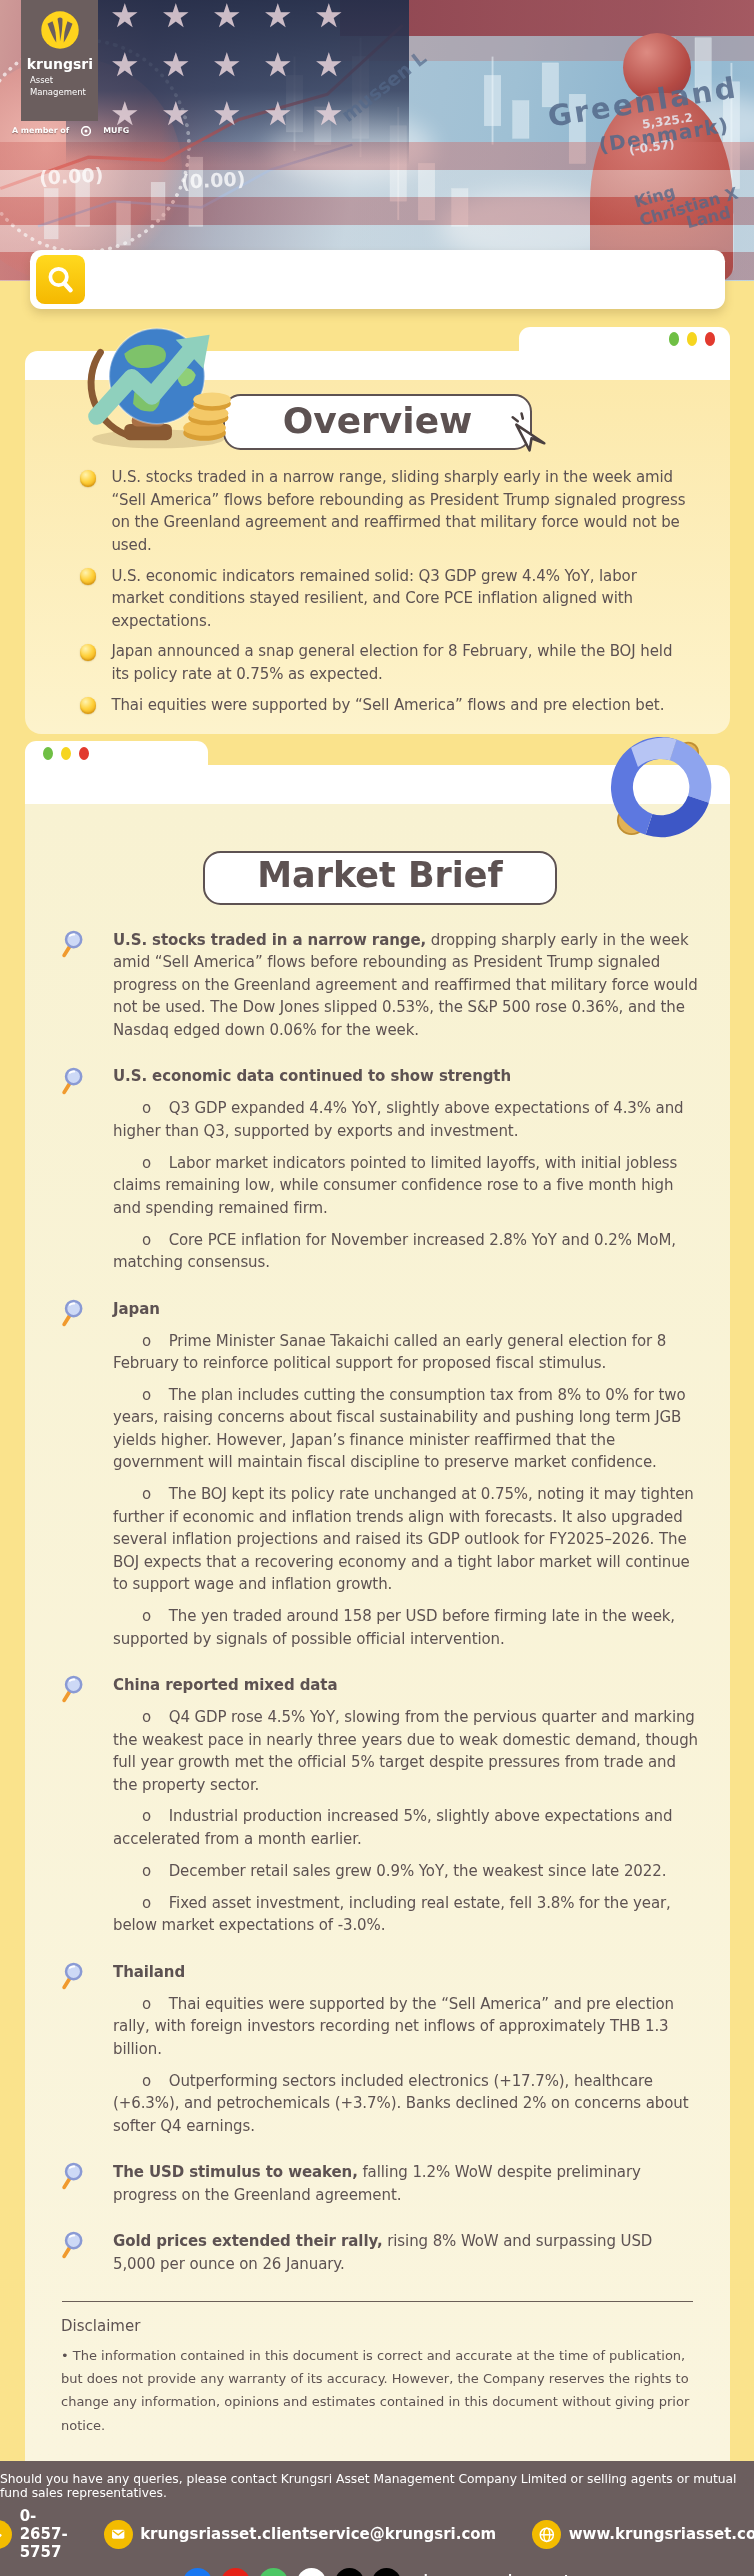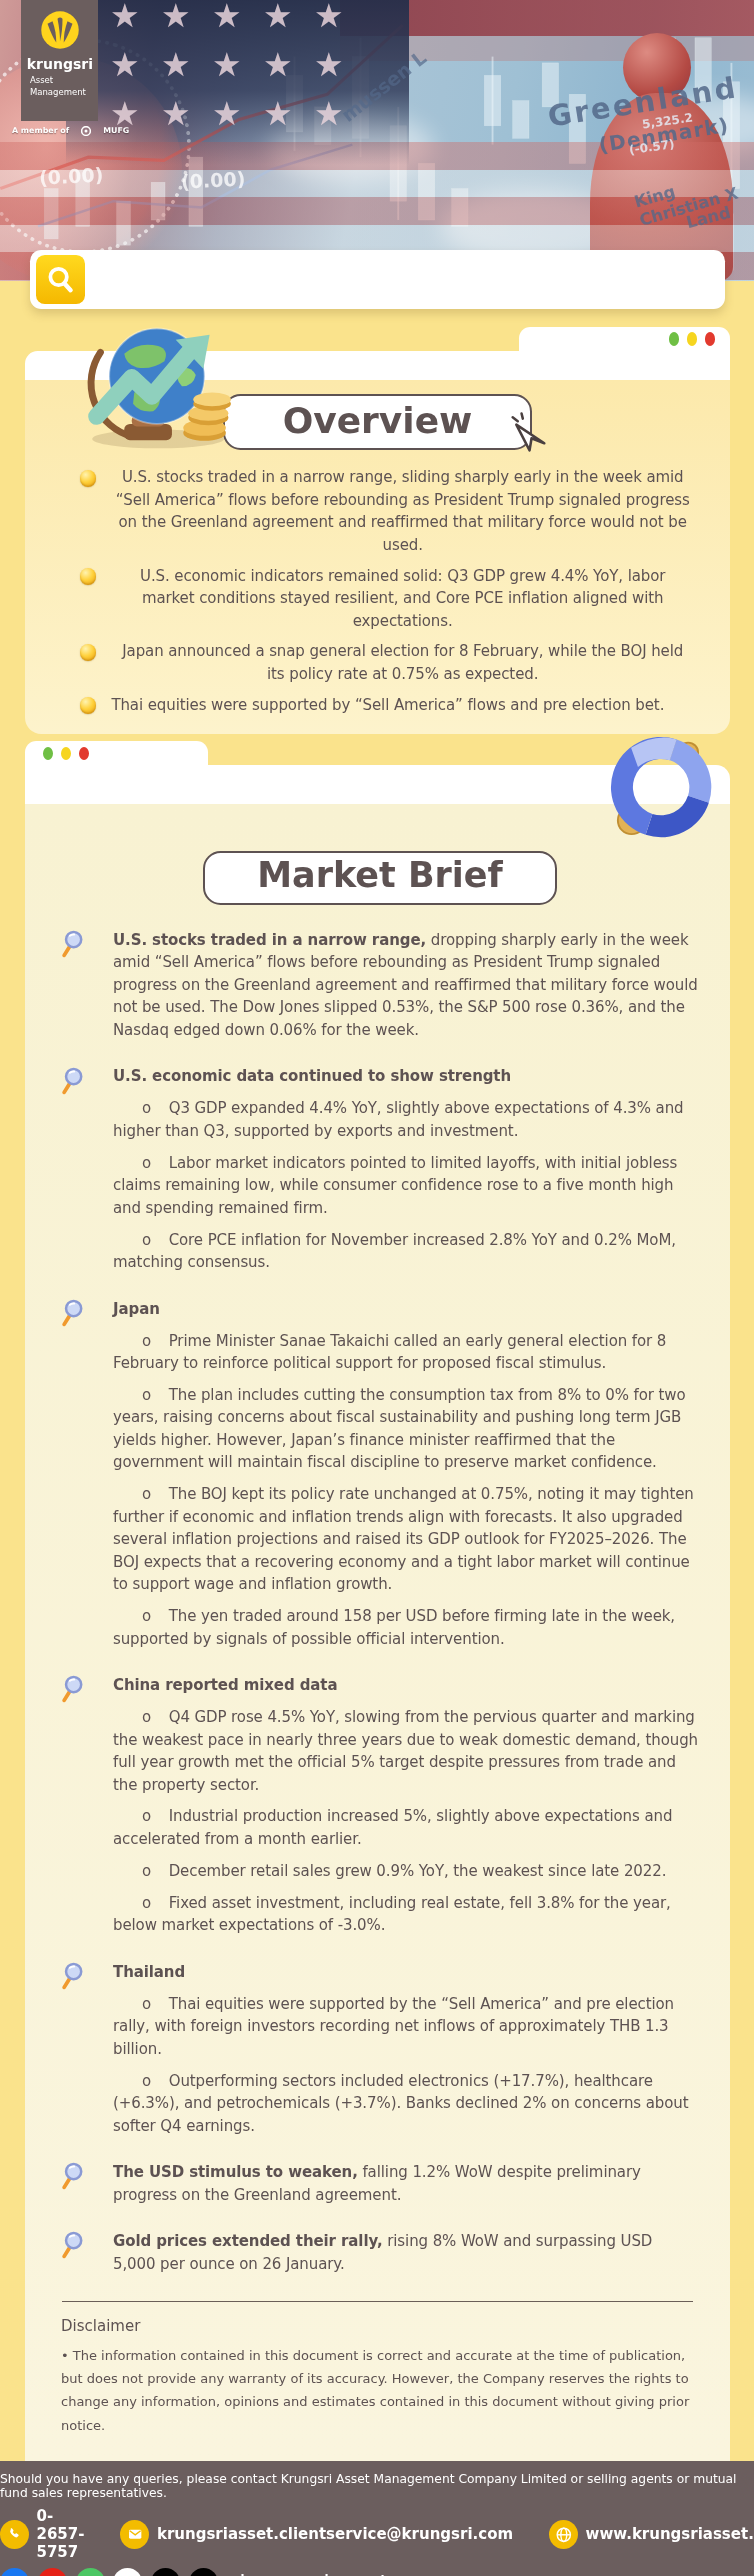--- a/index.html
+++ b/index.html
@@ -62,21 +62,21 @@
     font-weight:bold;color:#5d5252;position:relative;z-index:2;}
   
   .overview-card{margin-top:46px;flex:none;position:relative;}
   .ov-tab{width:196px;margin-left:auto;border-radius:11.3px 11.3px 0 0;justify-content:flex-end;padding-right:15px;}
   .ov-bar{height:29px;border-radius:12.6px 0 0 0;}
   .ov-body{background:linear-gradient(180deg,#fce9ab,#fdf3cc);border-radius:0 0 16.4px 16.4px;
     padding:7.5px 36px 17.6px;position:relative;}
   .ov-title{margin:6.3px auto 0;padding:3.8px 58px 7.5px;font-size:36px;}
   .cursor-ic{position:absolute;right:-16.4px;top:15px;}
   .globe-ill{position:absolute;left:39px;top:-11.3px;z-index:3;}
-  .ov-list{list-style:none;margin:16.4px 0 0;padding:0 0 0 19px;text-align:center;}
+  .ov-list{list-style:none;margin:16.4px 0 0;padding:0 0 0 19px;}
   .ov-list li{display:flex;gap:15px;font-size:15px;line-height:1.5;letter-spacing:-0.1px;margin-top:8.2px;}
   .gold-dot{flex:none;width:16.4px;height:16.4px;border-radius:50%;margin-top:3.8px;
     background:radial-gradient(circle at 35% 28%,#fff3b0,#ffd23e 45%,#e89a06 100%);
     box-shadow:inset 0 -1.3px 1.9px rgba(160,100,0,.4),0 0.6px 1.3px rgba(120,90,20,.35);}
   
   .brief-card{margin-top:7.5px;flex:1;min-height:0;position:relative;display:flex;flex-direction:column;}
   .mb-tab{width:165px;border-radius:11.3px 11.3px 0 0;padding-left:17.6px;}
   .mb-bar{height:39px;border-radius:0 14px 0 0;}
   .mb-body{flex:1;background:linear-gradient(180deg,#f8f2d2,#faf5de);padding:0 31px 11.3px 36px;
     overflow:hidden;display:flex;flex-direction:column;justify-content:flex-end;}
@@ -85,21 +85,21 @@
   .brief-item{display:flex;gap:28px;margin-top:24px;font-size:15px;line-height:1.5;letter-spacing:-0.1px;}
   .brief-item .mag{flex:none;margin-top:1.3px;}
   .brief-item .bt{flex:1;}
   .brief-item p.lead{margin:0;}
   .brief-item p.sub{margin:9.4px 0 0;text-indent:29px;}
   .om{display:inline-block;margin-right:17.6px;text-indent:0;}
   .divider{border:none;border-top:1.9px solid #6a5f58;margin:26.4px 6.3px 0 1.3px;}
   .disc-title{font-size:15px;margin-top:15px;}
   .disc-text{font-size:13px;line-height:1.78;margin-top:8.8px;}
   
-  .footer{flex:none;height:115px;background:#6b5e5e;display:flex;flex-direction:column;align-items:flex-start;
+  .footer{flex:none;height:115px;background:#6b5e5e;display:flex;flex-direction:column;align-items:center;
     padding-top:11.3px;box-sizing:border-box;gap:7px;}
   .f-note{color:#fff;font-size:12.3px;}
   .f-contacts{display:flex;gap:36px;align-items:center;}
   .fc{display:flex;gap:7.5px;align-items:center;color:#fff;font-weight:bold;font-size:15px;text-decoration:none;}
   .fci{width:29px;height:29px;border-radius:50%;background:#f3bc00;display:flex;align-items:center;justify-content:center;flex:none;}
   .f-social{display:flex;gap:8.8px;align-items:center;}
   .sc{width:29px;height:29px;border-radius:50%;display:flex;align-items:center;justify-content:center;flex:none;}
   .handle{color:#fff;font-size:22px;margin-left:12.6px;}
 </style>
 </head>

